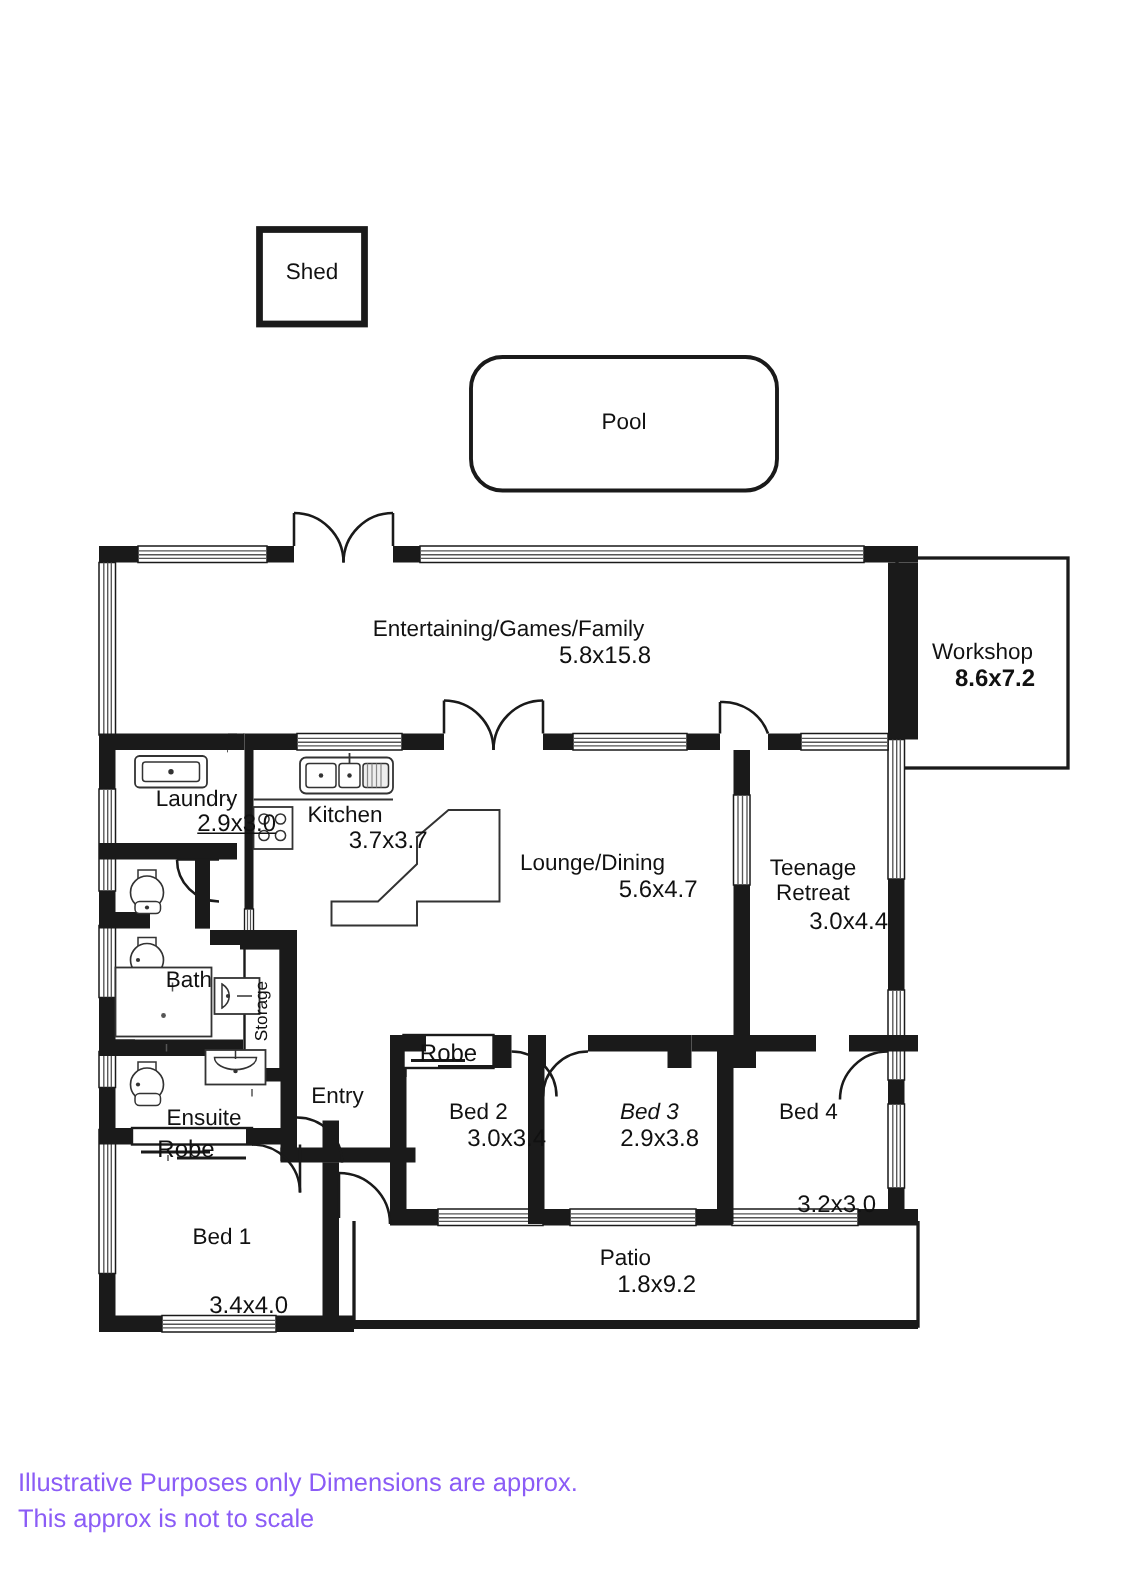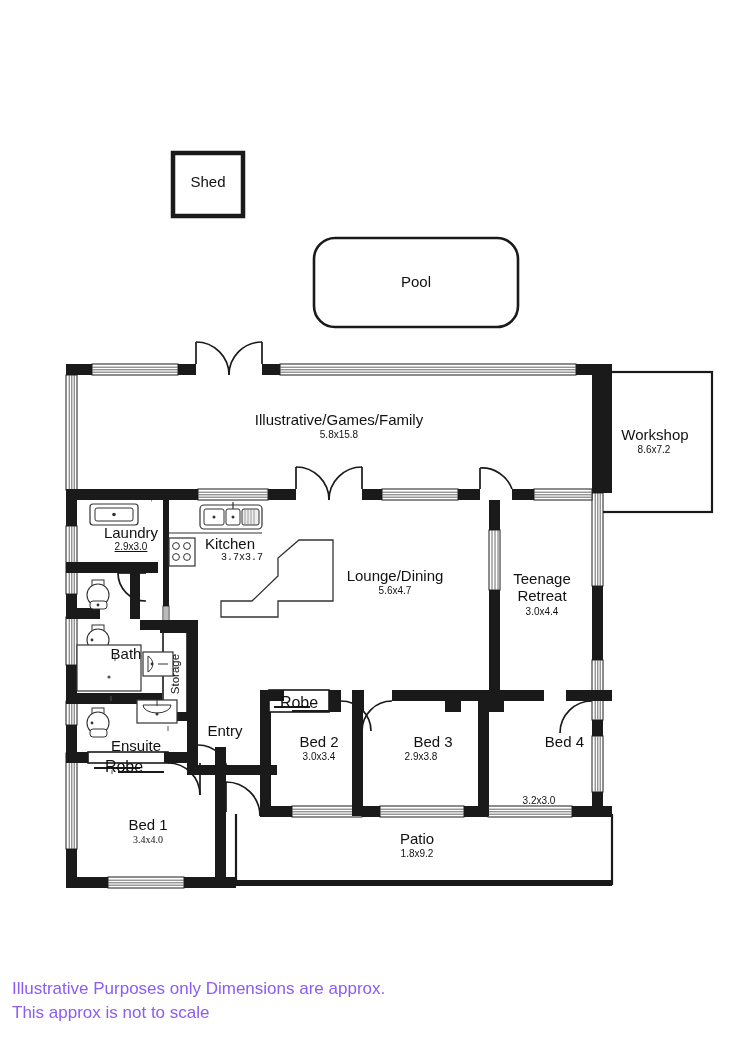--- a/index.html
+++ b/index.html
@@ -3,21 +3,21 @@
 <meta charset="utf-8">
 <style>
   html,body{margin:0;padding:0;background:#ffffff;}
   body{width:750px;height:1061px;position:relative;overflow:hidden;
        font-family:"Liberation Sans", sans-serif;color:#1a1a1a;}
   #plan{position:absolute;left:0;top:0;width:750px;height:1061px;}
   .lbl{position:absolute;text-align:center;line-height:1.12;
        font-family:"Liberation Sans", sans-serif;color:#111;
        white-space:pre;pointer-events:none;}
   .rname{font-size:15px;}
-  .rdim{font-size:10px;}
+  .rdim{font-size:16px;text-align:right;}
   .small{font-size:16px;}
   .caption{position:absolute;left:12px;width:750px;text-align:left;
            font-size:17px;color:#8b5cf6;line-height:1.45;}
   .vert{position:absolute;transform:rotate(-90deg);transform-origin:center center;
         font-size:11.5px;white-space:nowrap;color:#111;}
 </style>
 </head>
 <body>
 
 <svg id="plan" viewBox="0 0 750 1061" xmlns="http://www.w3.org/2000/svg">
@@ -439,63 +439,63 @@
   </g>
 
   <g fill="none" stroke="#555" stroke-width="1">
     <path d="M111 696 l0 5"></path>
     <path d="M168 726 l0 5"></path>
     <path d="M112 770 l0 4"></path>
   </g>
 
 </svg>
 
-<div class="lbl rname" style="left:244px; top:412px; width:190px;">Illustrative/Games/Family</div>
+<div class="lbl rname" style="left:244px; top:412px; width:190px;">Entertaining/Games/Family</div>
 <div class="lbl rdim" style="left:244px; top:429px; width:190px;">5.8x15.8</div>
 
 <div class="lbl rname" style="left:78px; top:525px; width:106px;text-align:center;">Laundry</div>
 <div class="lbl rdim" style="left:78px; top:541px; width:106px;text-decoration:underline;">2.9x3.0</div>
 
 <div class="lbl rname" style="left:177px; top:536px; width:106px;">Kitchen</div>
-<div class="lbl rdim" style="left:189px; top:552px; width:106px;font-family:Liberation Mono, monospace;">3.7x3.7</div>
+<div class="lbl rdim" style="left:179px; top:552px; width:106px;">3.7x3.7</div>
 
 <div class="lbl rname" style="left:325px; top:568px; width:140px;">Lounge/Dining</div>
 <div class="lbl rdim" style="left:325px; top:585px; width:140px;">5.6x4.7</div>
 
 <div class="lbl rname" style="left:492px; top:571px; width:100px;">Teenage
 Retreat</div>
 <div class="lbl rdim" style="left:492px; top:606px; width:100px;">3.0x4.4</div>
 
 <div class="lbl rname" style="left:92px; top:646px; width:68px;">Bath</div>
 
 <div class="vert" style="left:145px; top:668px; width:60px; text-align:center;">Storage</div>
 
 <div class="lbl rname" style="left:95px; top:738px; width:82px;">Ensuite</div>
 
 <div class="lbl rname" style="left:196px; top:723px; width:58px;">Entry</div>
 
 <div class="lbl rname" style="left:104px; top:817px; width:88px;">Bed 1</div>
-<div class="lbl rdim" style="left:104px; top:834px; width:88px;font-family:Liberation Serif, serif;">3.4x4.0</div>
+<div class="lbl rdim" style="left:104px; top:862px; width:88px;">3.4x4.0</div>
 
 <div class="lbl rname" style="left:274px; top:734px; width:90px;">Bed 2</div>
 <div class="lbl rdim" style="left:274px; top:751px; width:90px;">3.0x3.4</div>
 
-<div class="lbl rname" style="left:388px; top:734px; width:90px;">Bed 3</div>
+<div class="lbl rname" style="left:388px; top:734px; width:90px;font-style:italic;">Bed 3</div>
 <div class="lbl rdim" style="left:376px; top:751px; width:90px;">2.9x3.8</div>
 
-<div class="lbl rname" style="left:494px; top:734px; width:90px;text-align:right;">Bed 4</div>
+<div class="lbl rname" style="left:494px; top:734px; width:90px;">Bed 4</div>
 <div class="lbl rdim" style="left:494px; top:751px; width:90px;margin-top:44px;">3.2x3.0</div>
 
 <div class="lbl rname" style="left:370px; top:831px; width:94px;">Patio</div>
 <div class="lbl rdim" style="left:370px; top:848px; width:94px;">1.8x9.2</div>
 
 <div class="lbl rname" style="left:175px; top:174px; width:66px;">Shed</div>
 
 <div class="lbl rname" style="left:372px; top:274px; width:88px;">Pool</div>
 
 <div class="lbl rname" style="left:603px; top:427px; width:104px;">Workshop</div>
-<div class="lbl rdim" style="left:602px; top:444px; width:104px;">8.6x7.2</div>
+<div class="lbl rdim" style="left:586px; top:444px; width:104px;font-weight:bold;">8.6x7.2</div>
 
 <div class="lbl small" style="left:86px; top:758px; width:76px;">Robe</div>
 <div class="lbl small" style="left:271px; top:694px; width:56px;">Robe</div>
 
 <div class="caption" style="top:977px;">Illustrative Purposes only Dimensions are approx.</div>
 <div class="caption" style="top:1001px;">This approx is not to scale</div>
 
 </body></html>

